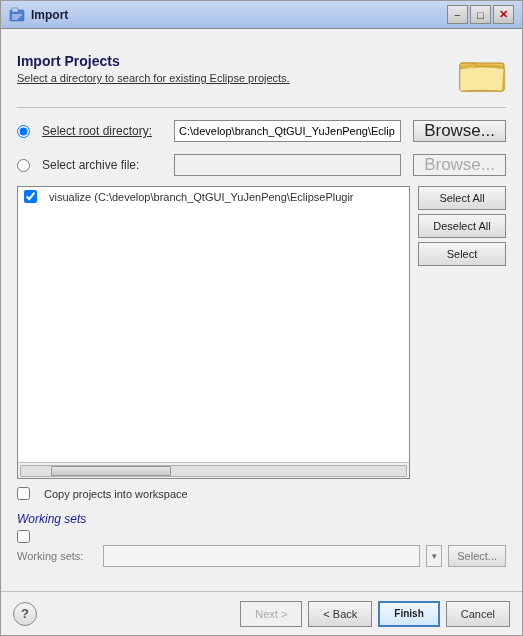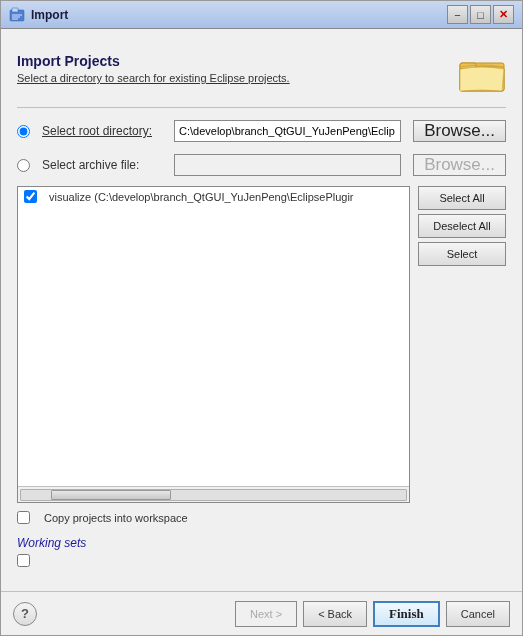--- a/index.html
+++ b/index.html
@@ -313,24 +313,23 @@
     .nav-btn:disabled {
       color: #aaa;
       background: #f0f0f0;
     }
     .finish-btn {
       height: 26px;
       padding: 0 14px;
       background: linear-gradient(to bottom, #f0f8ff, #d0e8f8);
       border: 2px solid #4080c0;
       cursor: pointer;
-      font-size: 13px;
+      font-size: 10px;
       color: #222;
       font-weight: bold;
-      font-family: Liberation Serif, serif;
     }
   </style>
 </head>
 <body>
 
 <div class="window">
 
   <div class="title-bar">
     <svg class="title-bar-icon" viewBox="0 0 16 16">
       <rect x="1" y="3" width="14" height="11" rx="1" fill="#5080d0" stroke="#3060b0" stroke-width="0.5"></rect>
@@ -407,20 +406,26 @@
     <div class="checkbox-row">
       <input type="checkbox" style="">
       <span class="checkbox-label">Copy projects into workspace</span>
     </div>
 
     <div>
       <div class="working-sets-label">Working sets</div>
       <div class="checkbox-row" style="margin-top:4px;">
         <input type="checkbox" style="">
       </div>
+      <div class="working-sets-row">
+        <span class="ws-label">Working sets:</span>
+        <input class="ws-input" type="text" disabled="" style="">
+        <div class="ws-select">▾</div>
+        <button class="ws-select-btn">Select...</button>
+      </div>
     </div>
   </div>
 
   <div class="bottom-bar">
     <div class="help-btn">?</div>
     <div class="bottom-spacer"></div>
     <button class="nav-btn" disabled="">Next &gt;</button>
     <button class="nav-btn">&lt; Back</button>
     <button class="finish-btn">Finish</button>
     <button class="nav-btn">Cancel</button>

